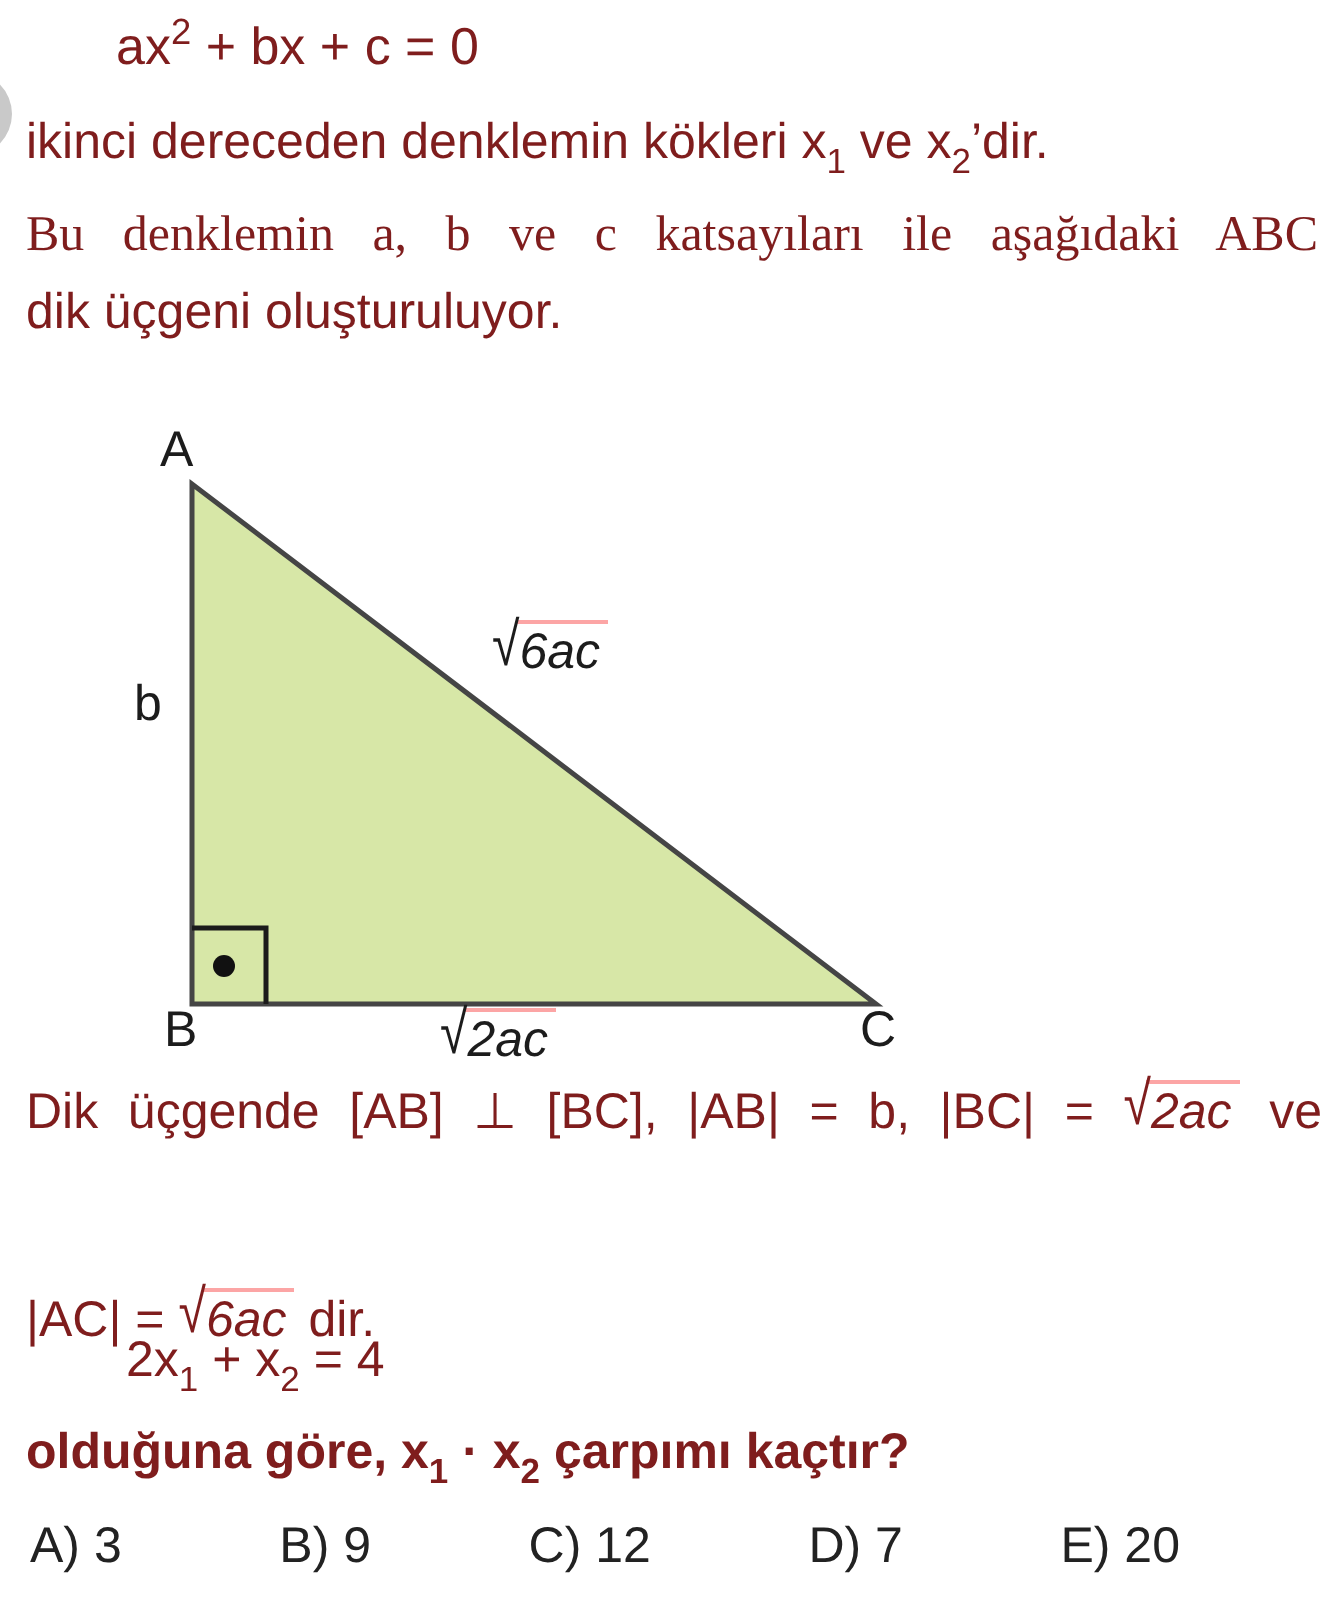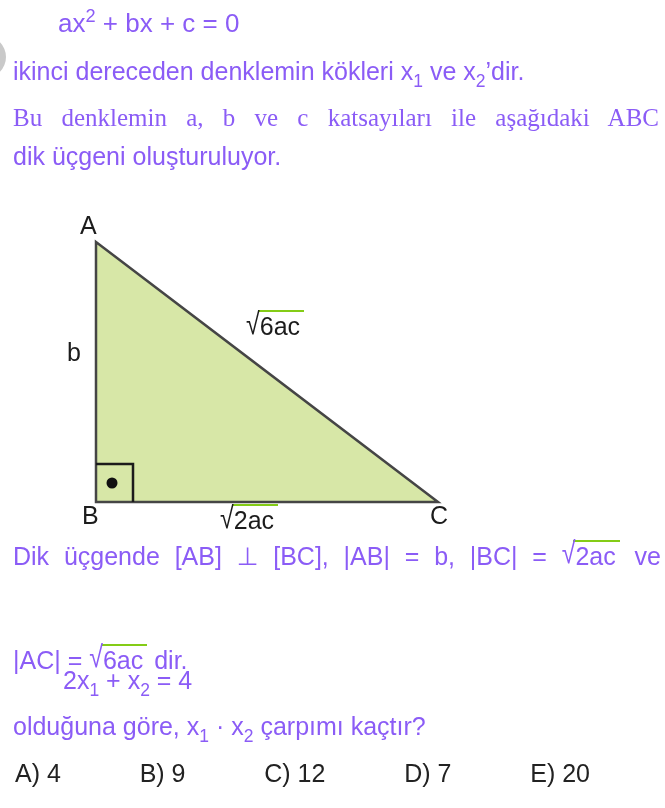--- a/index.html
+++ b/index.html
@@ -5,21 +5,21 @@
   * { box-sizing: border-box; margin: 0; padding: 0; }
   html, body { width: 665px; height: 808px; }
   body {
     font-family: "Liberation Sans", "DejaVu Sans", sans-serif;
     background: #ffffff;
     color: #222222;
     position: relative;
     overflow: hidden;
   }
   .abs { position: absolute; }
-  .line { font-size: 25px; line-height: 1.4; color: #8b5cf6; white-space: nowrap; }
+  .line { font-size: 25px; line-height: 1.4; color: #7f1d1d; white-space: nowrap; }
 
   
   .badge {
     left: -36px; top: 36px; width: 42px; height: 42px;
     border-radius: 50%;
     background: #c9c9c9;
   }
 
   
   .eq-top { left: 58px; top: 5px; font-size: 26px; }
@@ -40,28 +40,28 @@
   .lblB { left: 82px;  top: 301px; }
   .lblC { left: 430px; top: 301px; }
   .lblb { left: 67px;  top: 138px; }
   .radHyp  { left: 246px; top: 110px; }
   .radBase { left: 220px; top: 304px; }
 
   
   .rad { white-space: nowrap; font-size: 25px; }
   .rad .sign { display: inline-block; transform: scaleY(1.22) translateY(-1px);
                transform-origin: 50% 80%; }
-  .rad .body { display: inline-block; border-top: 2px solid #84cc16;
-               line-height: 1.12; padding: 0 4px 0 2px; margin-left: -2px; }
+  .rad .body { display: inline-block; border-top: 2px solid #fca5a5;
+               line-height: 1.12; padding: 0 4px 0 2px; margin-left: -2px; font-style: italic; }
 
   .stmt1 { left: 13px; top: 539px; width: 648px; white-space: normal;
            text-align: justify; text-align-last: justify; }
   .stmt2 { left: 13px; top: 643px; }
   .given { left: 63px; top: 663px; }
-  .question { left: 13px; top: 709px; font-weight: normal; }
+  .question { left: 13px; top: 709px; font-weight: bold; }
 
   .choices { left: 15px; top: 759px; width: 575px;
              display: flex; justify-content: space-between;
              font-size: 25px; }
 </style>
 </head>
 <body>
 
 <div class="abs badge"></div>
 
@@ -86,18 +86,18 @@
 </div>
 
 <div class="abs line stmt1"><span>Dik üçgende [AB] ⊥ [BC], |AB| = b, |BC| = </span><span class="rad"><span class="sign">√</span><span class="body">2ac</span></span><span> ve</span></div>
 <div class="abs line stmt2"><span>|AC| = </span><span class="rad"><span class="sign">√</span><span class="body">6ac</span></span><span> dir.</span></div>
 
 <div class="abs line given"><span>2x</span><sub>1</sub><span> + x</span><sub>2</sub><span> = 4</span></div>
 
 <div class="abs line question"><span>olduğuna göre, x</span><sub>1</sub><span> · x</span><sub>2</sub><span> çarpımı kaçtır?</span></div>
 
 <div class="abs choices">
-  <span>A) 4</span>
+  <span>A) 3</span>
   <span>B) 9</span>
   <span>C) 12</span>
   <span>D) 7</span>
   <span>E) 20</span>
 </div>
 
 </body></html>

